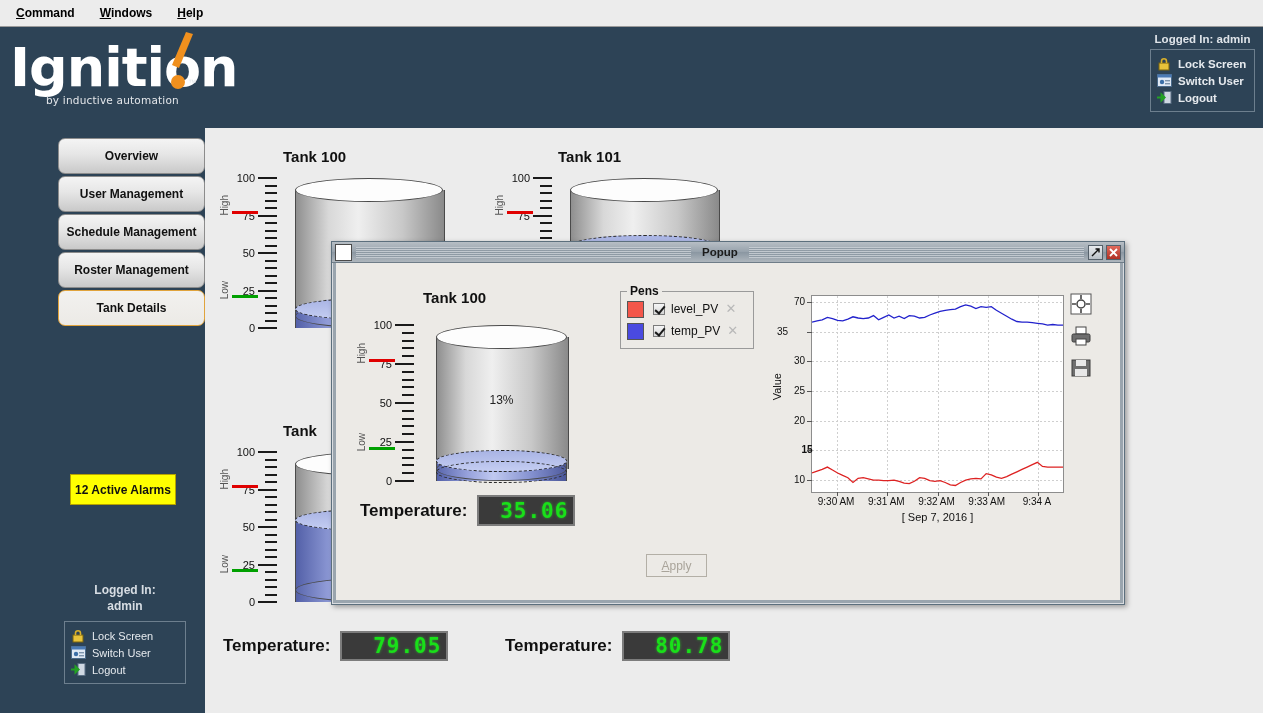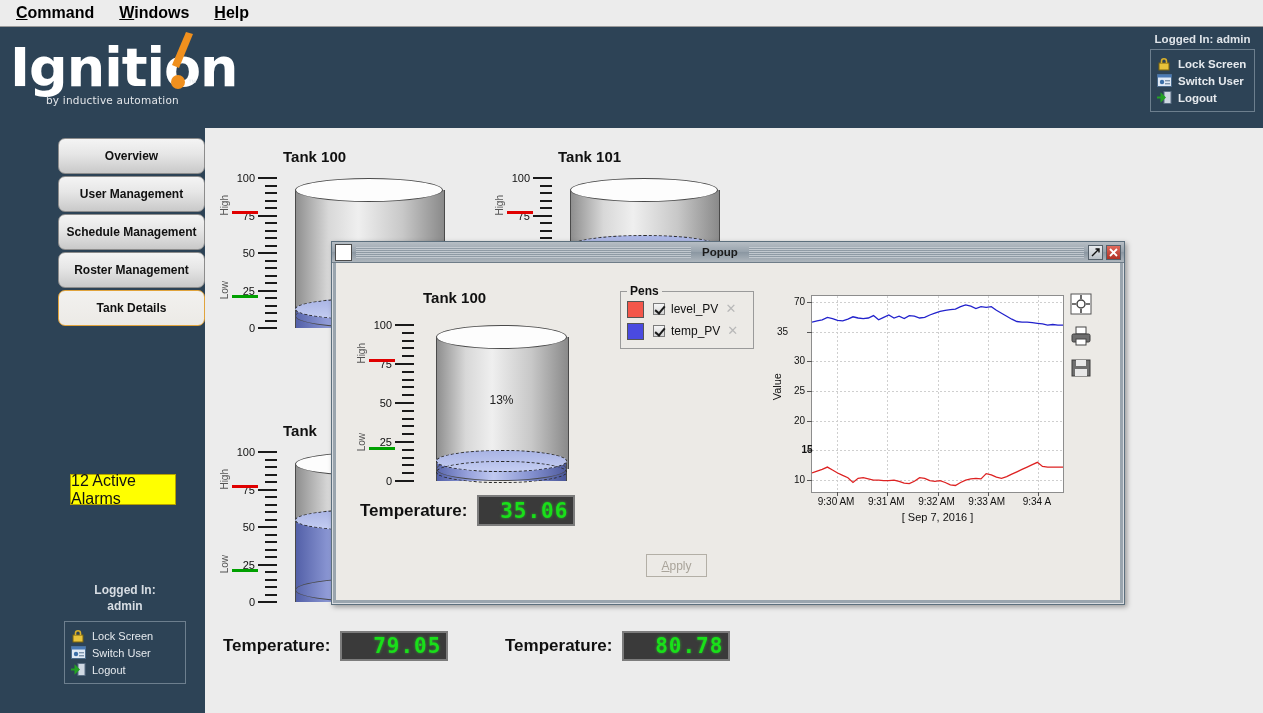--- a/index.html
+++ b/index.html
@@ -9,21 +9,21 @@
     font-family:"Liberation Sans", sans-serif;
     -webkit-font-smoothing:none;
   }
   
   #menubar{
     position:absolute;left:0;top:0;width:1263px;height:27px;
     background:#ececec;border-bottom:1px solid #9a9a9a;
     display:flex;align-items:center;box-sizing:border-box;
   }
   .menu-item{
-    font-size:16px;font-weight:bold;color:#000;padding:3px 11px;margin-left:3px;
+    font-size:12px;font-weight:bold;color:#000;padding:3px 11px;margin-left:3px;
     cursor:default;white-space:nowrap;
   }
   .menu-item:first-child{margin-left:5px;}
   .menu-item u{text-decoration:underline;}
   
   #leftpanel{
     position:absolute;left:0;top:27px;width:205px;height:686px;
     background:#2d4356;
   }
   #topband{
@@ -60,21 +60,21 @@
   }
   .navbtn.selected{
     background:linear-gradient(to bottom,#f2f1ef 0%,#eceae6 100%);
     border:1px solid #e0a33c;
   }
   
   #alarms{
     position:absolute;left:70px;top:474px;width:106px;height:31px;
     background:#ffff00;border:1px solid #b5a200;
     display:flex;align-items:center;justify-content:center;
-    font-size:16px;font-weight:normal;color:#111;cursor:pointer;
+    font-size:12px;font-weight:bold;color:#111;cursor:pointer;
     box-sizing:border-box;
   }
   
   #loginbottom{
     position:absolute;left:64px;top:582px;width:122px;
     text-align:center;
   }
   #loginbottom .lbl{
     font-size:12px;font-weight:bold;color:#d7dde3;line-height:16px;
   }

